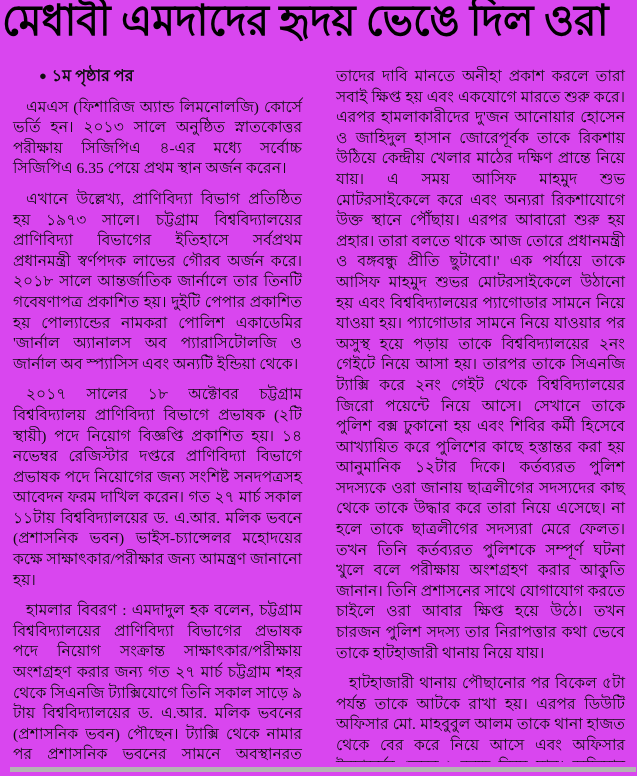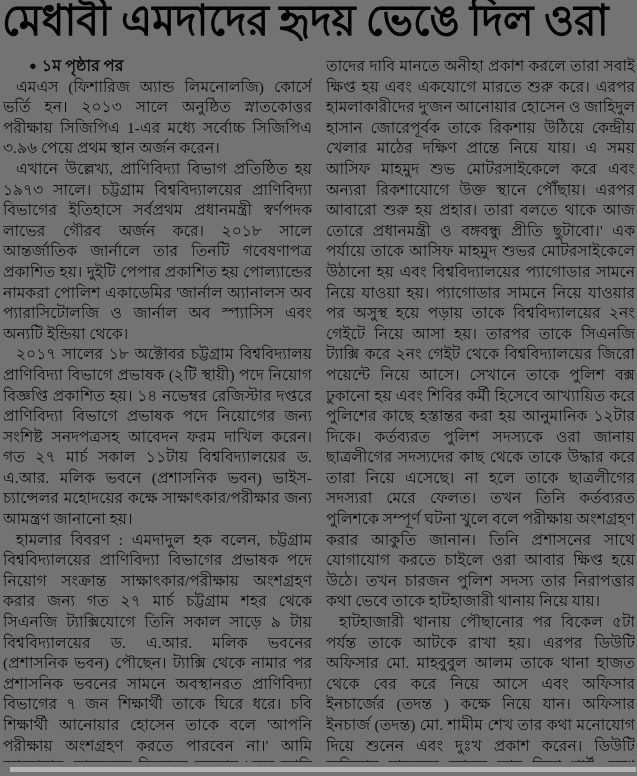--- a/index.html
+++ b/index.html
@@ -4,21 +4,21 @@
 <style>
   html, body {
     margin: 0;
     padding: 0;
     background: #ffffff;
   }
   .page {
     position: relative;
     width: 637px;
     height: 776px;
-    background: #737373;
+    background: #d946ef;
     overflow: hidden;
     font-family: "Liberation Serif", "DejaVu Serif", serif;
     color: #0d0d0d;
   }
   .headline {
     position: absolute;
     top: -6px;
     left: 2px;
     width: 633px;
     font-size: 41px;
@@ -42,21 +42,21 @@
   }
   .col {
     width: 309px;
     height: 100%;
     overflow: hidden;
     text-align: justify;
     font-size: 15.5px;
     line-height: 20.6px;
   }
   .col p {
-    margin: 0;
+    margin: 10px;
     text-indent: 13px;
     text-align: justify;
   }
   .continued {
     font-weight: 700;
     font-size: 16px;
     text-indent: 0;
     text-align: left;
     margin-bottom: 1px;
   }
@@ -84,21 +84,21 @@
 <div class="page">
 
   <div class="headline">মেধাবী এমদাদের হৃদয় ভেঙে দিল ওরা</div>
 
   <div class="body-wrap">
 
     <div class="col">
       <p class="continued">
         <span class="bullet">●</span><span>১ম পৃষ্ঠার পর</span>
       </p>
-      <p>এমএস (ফিশারিজ অ্যান্ড লিমনোলজি) কোর্সে ভর্তি হন। ২০১৩ সালে অনুষ্ঠিত স্নাতকোত্তর পরীক্ষায় সিজিপিএ 1-এর মধ্যে সর্বোচ্চ সিজিপিএ ৩.৯৬ পেয়ে প্রথম স্থান অর্জন করেন।</p>
+      <p>এমএস (ফিশারিজ অ্যান্ড লিমনোলজি) কোর্সে ভর্তি হন। ২০১৩ সালে অনুষ্ঠিত স্নাতকোত্তর পরীক্ষায় সিজিপিএ ৪-এর মধ্যে সর্বোচ্চ সিজিপিএ 6.35 পেয়ে প্রথম স্থান অর্জন করেন।</p>
       <p>এখানে উল্লেখ্য, প্রাণিবিদ্যা বিভাগ প্রতিষ্ঠিত হয় ১৯৭৩ সালে। চট্টগ্রাম বিশ্ববিদ্যালয়ের প্রাণিবিদ্যা বিভাগের ইতিহাসে সর্বপ্রথম প্রধানমন্ত্রী স্বর্ণপদক লাভের গৌরব অর্জন করে। ২০১৮ সালে আন্তর্জাতিক জার্নালে তার তিনটি গবেষণাপত্র প্রকাশিত হয়। দুইটি পেপার প্রকাশিত হয় পোল্যান্ডের নামকরা পোলিশ একাডেমির 'জার্নাল অ্যানালস অব প্যারাসিটোলজি ও জার্নাল অব স্প্যাসিস এবং অন্যটি ইন্ডিয়া থেকে।</p>
       <p>২০১৭ সালের ১৮ অক্টোবর চট্টগ্রাম বিশ্ববিদ্যালয় প্রাণিবিদ্যা বিভাগে প্রভাষক (২টি স্থায়ী) পদে নিয়োগ বিজ্ঞপ্তি প্রকাশিত হয়। ১৪ নভেম্বর রেজিস্টার দপ্তরে প্রাণিবিদ্যা বিভাগে প্রভাষক পদে নিয়োগের জন্য সংশিষ্ট সনদপত্রসহ আবেদন ফরম দাখিল করেন। গত ২৭ মার্চ সকাল ১১টায় বিশ্ববিদ্যালয়ের ড. এ.আর. মলিক ভবনে (প্রশাসনিক ভবন) ভাইস-চ্যান্সেলর মহোদয়ের কক্ষে সাক্ষাৎকার/পরীক্ষার জন্য আমন্ত্রণ জানানো হয়।</p>
       <p>
         <span class="lead-in">হামলার বিবরণ :</span><span> এমদাদুল হক বলেন, চট্টগ্রাম বিশ্ববিদ্যালয়ের প্রাণিবিদ্যা বিভাগের প্রভাষক পদে নিয়োগ সংক্রান্ত সাক্ষাৎকার/পরীক্ষায় অংশগ্রহণ করার জন্য গত ২৭ মার্চ চট্টগ্রাম শহর থেকে সিএনজি ট্যাক্সিযোগে তিনি সকাল সাড়ে ৯ টায় বিশ্ববিদ্যালয়ের ড. এ.আর. মলিক ভবনের (প্রশাসনিক ভবন) পৌছেন। ট্যাক্সি থেকে নামার পর প্রশাসনিক ভবনের সামনে অবস্থানরত প্রাণিবিদ্যা বিভাগের ৭ জন শিক্ষার্থী তাকে ঘিরে ধরে। চবি শিক্ষার্থী আনোয়ার হোসেন তাকে বলে 'আপনি পরীক্ষায় অংশগ্রহণ করতে পারবেন না।' আমি আনোয়ার হোসেনকে জিজ্ঞেস করলাম 'কেন আমি পরীক্ষায় অংশগ্রহণ করতে পারবেন না?' সে আমাকে জানায় 'আপনি আমাদের সাথে যোগাযোগ করে পরীক্ষায় অংশগ্রহণ করতে আসেন নাই। এখানে যারা পরীক্ষায় অংশগ্রহণ করতে আসছে প্রত্যেকেই আমাদের সাথে যোগাযোগ করে আসছে। ছোট ভাইদের কিছু আর্থিক দাবি-দাওয়া আছে। তা আপনাকে মিটাতে হবে। তা-না-হলে আপনি পরীক্ষায় অংশগ্রহণ করেত পারবেন না।' আমি</span>
       </p>
     </div>
 
     <div class="col">
       <p style="text-indent:0;">তাদের দাবি মানতে অনীহা প্রকাশ করলে তারা সবাই ক্ষিপ্ত হয় এবং একযোগে মারতে শুরু করে। এরপর হামলাকারীদের দু'জন আনোয়ার হোসেন ও জাহিদুল হাসান জোরেপূর্বক তাকে রিকশায় উঠিয়ে কেন্দ্রীয় খেলার মাঠের দক্ষিণ প্রান্তে নিয়ে যায়। এ সময় আসিফ মাহমুদ শুভ মোটরসাইকেলে করে এবং অন্যরা রিকশাযোগে উক্ত স্থানে পৌঁছায়। এরপর আবারো শুরু হয় প্রহার। তারা বলতে থাকে আজ তোরে প্রধানমন্ত্রী ও বঙ্গবন্ধু প্রীতি ছুটাবো।'  এক পর্যায়ে তাকে আসিফ মাহমুদ শুভর মোটরসাইকেলে উঠানো হয় এবং বিশ্ববিদ্যালয়ের প্যাগোডার সামনে নিয়ে যাওয়া হয়। প্যাগোডার সামনে নিয়ে যাওয়ার পর অসুস্থ হয়ে পড়ায় তাকে বিশ্ববিদ্যালয়ের ২নং গেইটে নিয়ে আসা হয়। তারপর তাকে সিএনজি ট্যাক্সি করে ২নং গেইট থেকে বিশ্ববিদ্যালয়ের জিরো পয়েন্টে নিয়ে আসে। সেখানে তাকে পুলিশ বক্স ঢুকানো হয় এবং শিবির কর্মী হিসেবে আখ্যায়িত করে পুলিশের কাছে হস্তান্তর করা হয় আনুমানিক ১২টার দিকে। কর্তব্যরত পুলিশ সদস্যকে ওরা জানায় ছাত্রলীগের সদস্যদের কাছ থেকে তাকে উদ্ধার করে তারা নিয়ে এসেছে। না হলে তাকে ছাত্রলীগের সদস্যরা মেরে ফেলত। তখন তিনি কর্তব্যরত পুলিশকে সম্পূর্ণ ঘটনা খুলে বলে পরীক্ষায় অংশগ্রহণ করার আকুতি জানান। তিনি প্রশাসনের সাথে যোগাযোগ করতে চাইলে ওরা আবার ক্ষিপ্ত হয়ে উঠে। তখন চারজন পুলিশ সদস্য তার নিরাপত্তার কথা ভেবে তাকে হাটহাজারী থানায় নিয়ে যায়।</p>
       <p>হাটহাজারী থানায় পৌছানোর পর বিকেল ৫টা পর্যন্ত তাকে আটকে রাখা হয়। এরপর ডিউটি অফিসার মো. মাহবুবুল আলম তাকে থানা হাজত থেকে বের করে নিয়ে আসে এবং অফিসার ইনচার্জের (তদন্ত ) কক্ষে নিয়ে যান। অফিসার ইনচার্জ (তদন্ত) মো. শামীম শেখ তার কথা মনোযোগ দিয়ে শুনেন এবং দুঃখ প্রকাশ করেন। ডিউটি অফিসার মাহবুবুল আলম তার ছিড়া শার্ট দেখে নিজের একটি শার্ট তাকে প্রদান করেন। এব্যাপারে হাটহাজারী থানার ওসি তদন্ত মো, শামীম শেখের সাথে গতরাত ৮টায় যোগাযোগ করলে তিনি ঘটনার সত্যতা স্বীকার করে বলেন ছেলেটি মেধাবী। তাকেতো ডেকে নিয়ে চাকরি দেয়া উচিৎ। তিনি এমদাদুল হককে থানায় লিখিত অভিযোগ প্রদানের জন্য তার সাথে যোগাযোগের কথা বলেন।</p>

